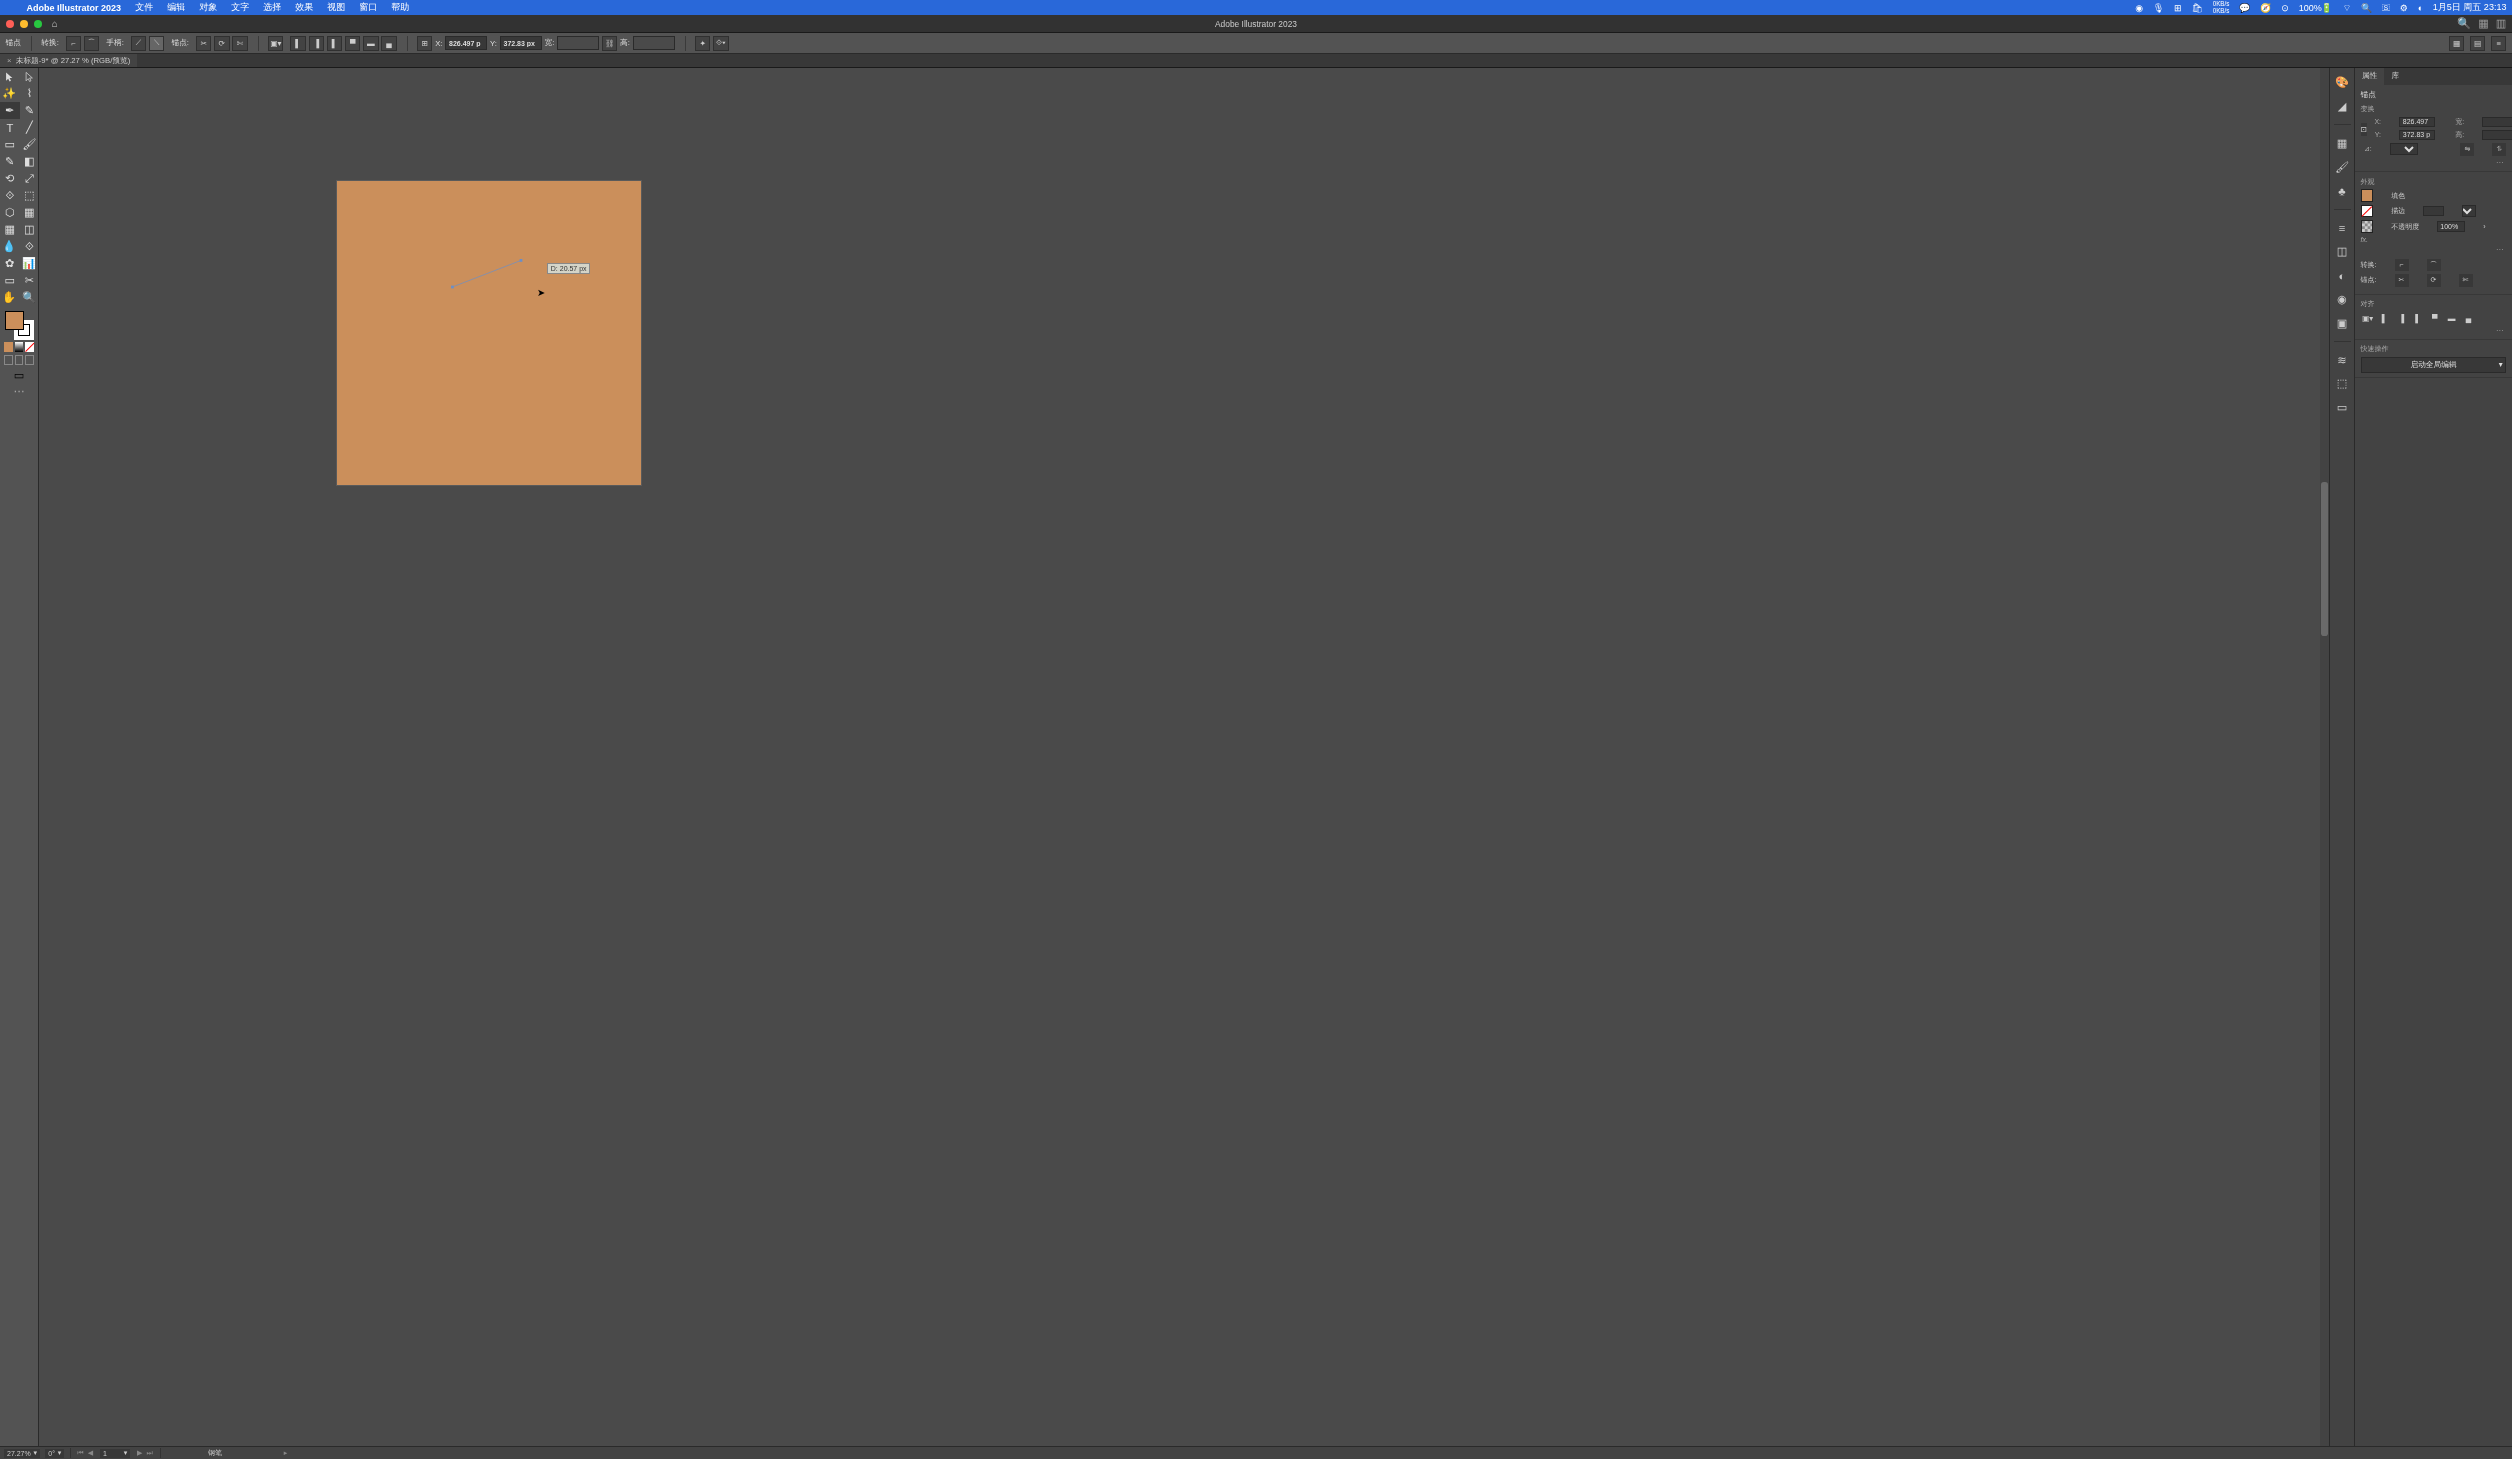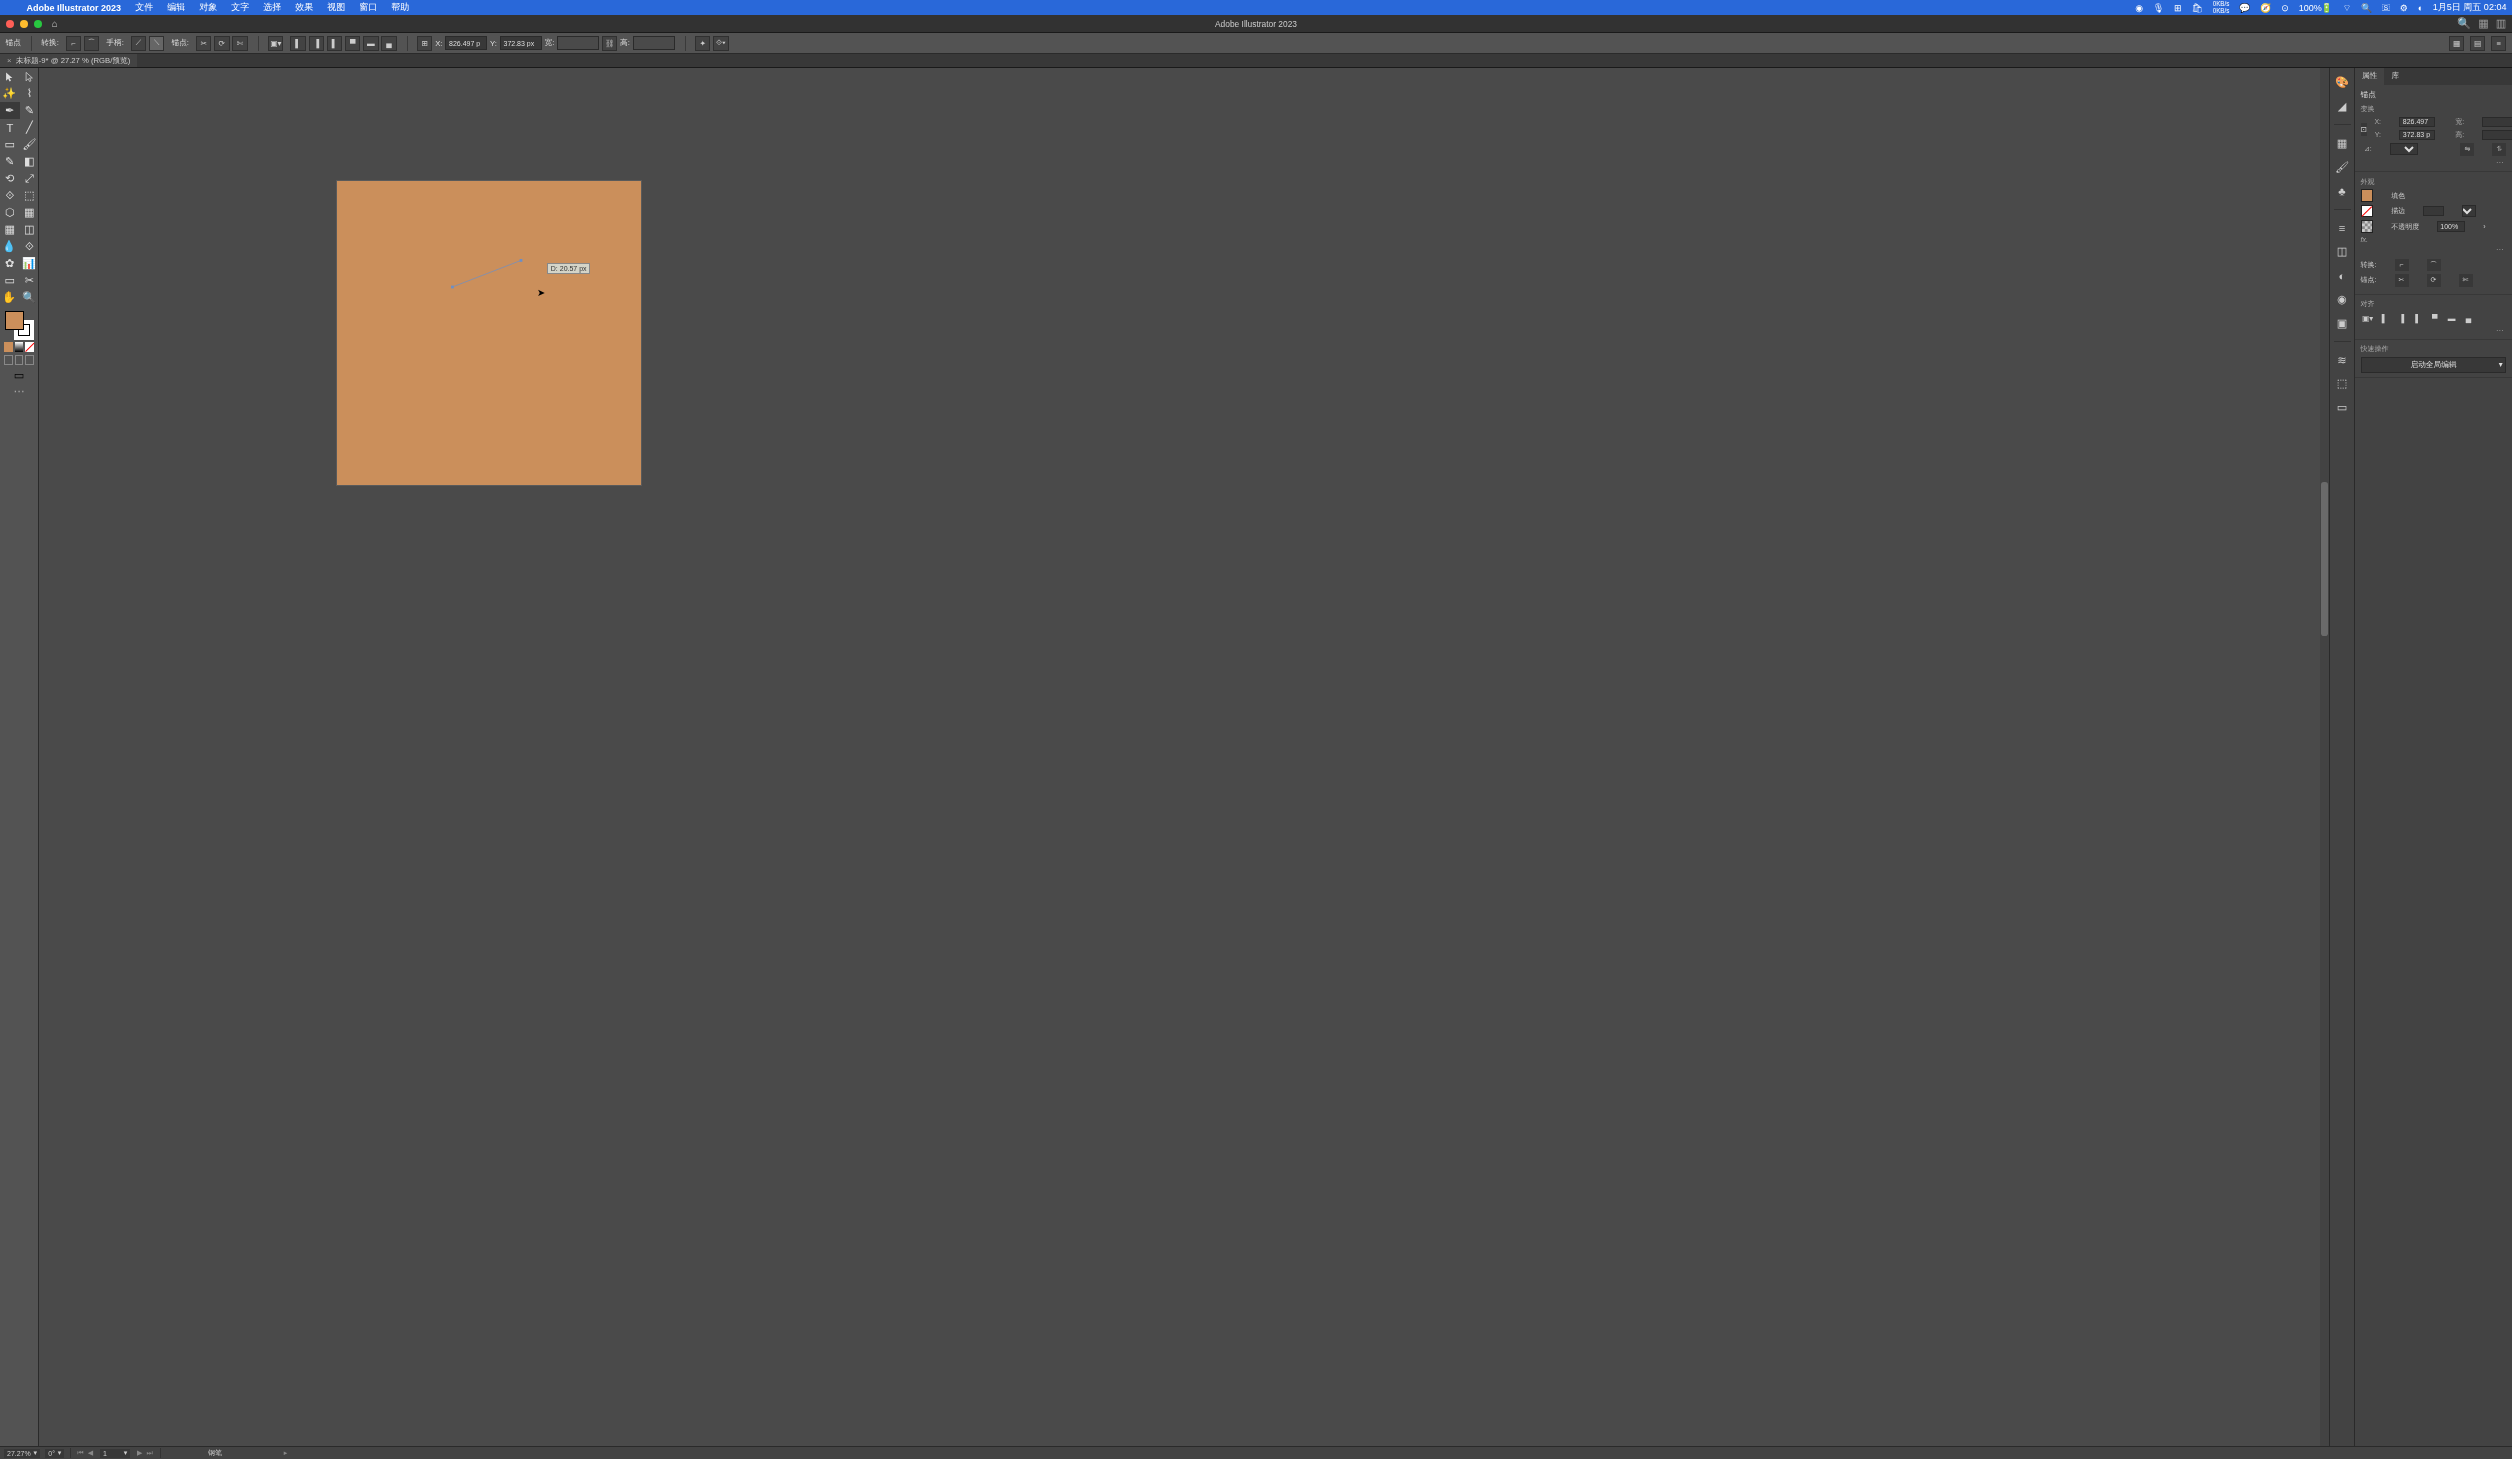--- a/index.html
+++ b/index.html
@@ -23,21 +23,21 @@
     .home-icon { color: #ccc; font-size: 9.8px; margin-left: 4.2px; }
     .wintitle { position: absolute; left: 50%; transform: translateX(-50%); color: #ccc; font-size: 8.4px; }
     .winchrome-right { margin-left: auto; display: flex; gap: 7px; color: #999; }
     
     
     .controlbar { height: 21px; background: #535353; display: flex; align-items: center; padding: 0 5.6px; gap: 7px; font-size: 7.7px; color: #ddd; border-bottom: 0.7px solid #2a2a2a; }
     .ctrl-label { color: #ddd; }
     .ctrl-group { display: flex; align-items: center; gap: 2.8px; }
     .ctrl-btn { width: 15.4px; height: 15.4px; background: #434343; border: 0.7px solid #303030; display: inline-flex; align-items: center; justify-content: center; color: #ccc; font-size: 7.7px; }
     .ctrl-btn.active { background: #666; }
-    .ctrl-input { width: 42px; height: 14px; background: #383838; border: 0.7px solid #2a2a2a; color: #ddd; font-size: 7px; padding: 0 2.8px; }
+    .ctrl-input { width: 42px; height: 14px; background: #383838; border: 0.7px solid #2a2a2a; color: #ddd; font-size: 7px; padding: 0 2.8px; font-weight: bold; }
     .ctrl-divider { width: 0.7px; height: 15.4px; background: #3a3a3a; margin: 0 2.8px; }
     .controlbar-right { margin-left: auto; display: flex; gap: 5.6px; }
     
     
     .tabbar { height: 14px; background: #383838; display: flex; align-items: center; font-size: 7.7px; color: #ccc; border-bottom: 0.7px solid #1a1a1a; }
     .tab { display: flex; align-items: center; gap: 4.2px; padding: 0 7px; height: 100%; background: #434343; }
     .tab-close { color: #aaa; }
     
     
     .main { display: flex; height: calc(100% - 15.4px - 18px - 21px - 14px - 12.6px); }
@@ -130,21 +130,21 @@
     </div>
     <span>💬</span>
     <span>🧭</span>
     <span>⊙</span>
     <span><span>100%</span> 🔋</span>
     <span>⌔</span>
     <span>🔍</span>
     <span>🇸</span>
     <span>⚙</span>
     <span>◐</span>
-    <span>1月5日 周五 02:04</span>
+    <span>1月5日 周五 23:13</span>
   </div>
 </div>
 
 <div class="winchrome">
   <div class="traffic">
     <div class="t-close"></div>
     <div class="t-min"></div>
     <div class="t-max"></div>
   </div>
   <span class="home-icon">⌂</span>

